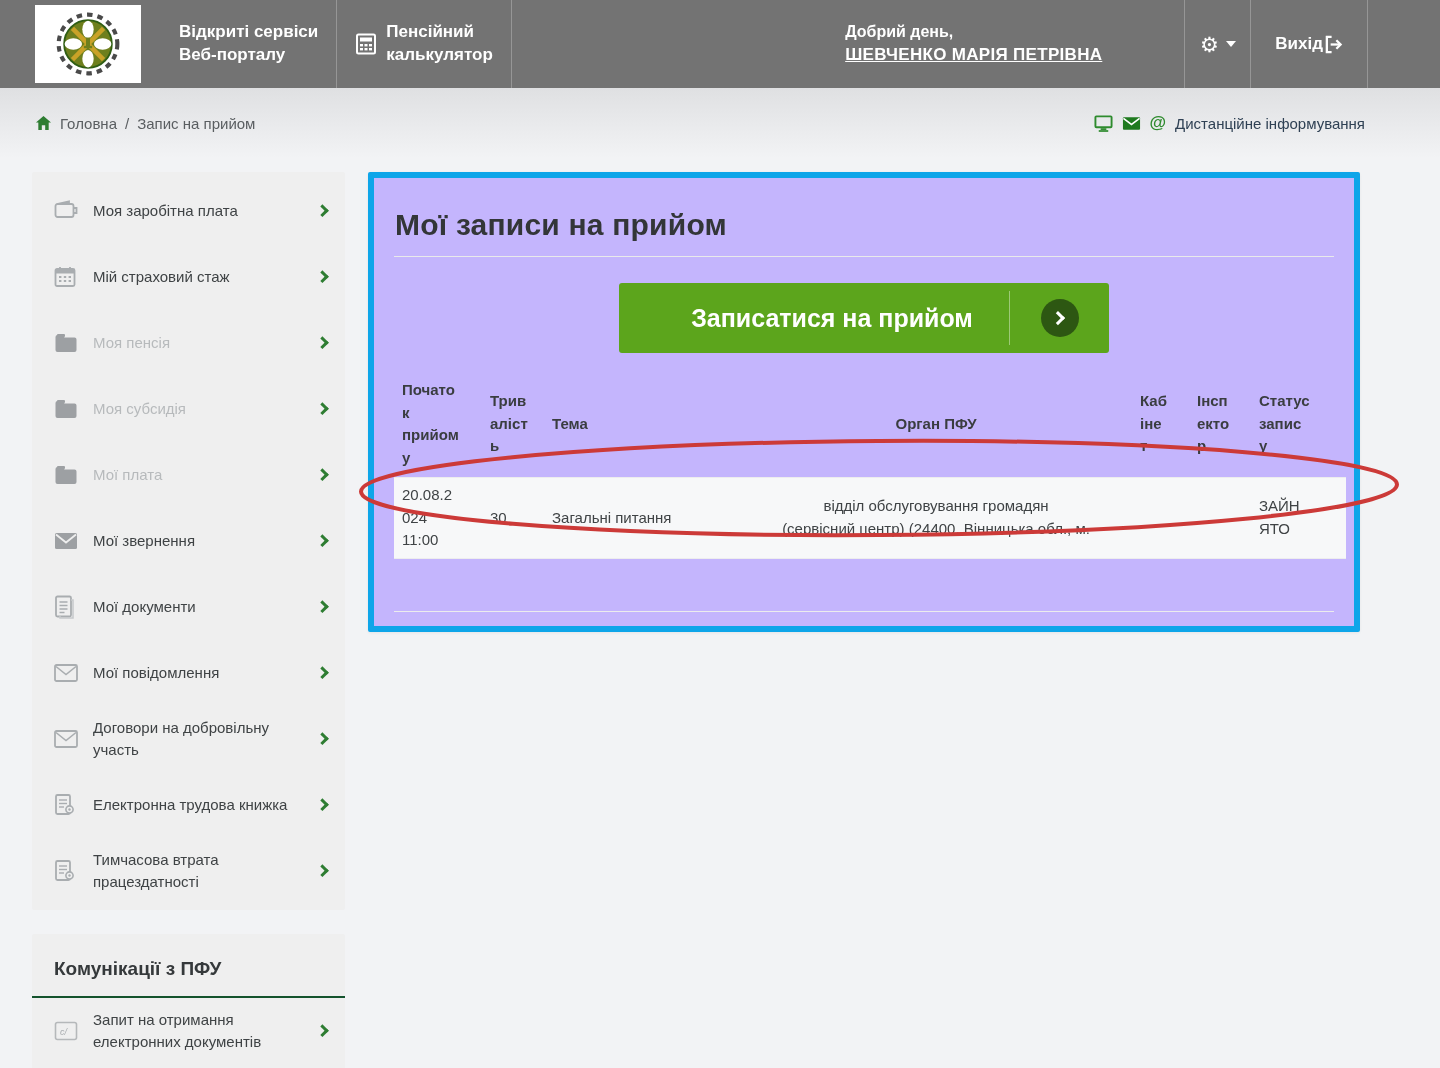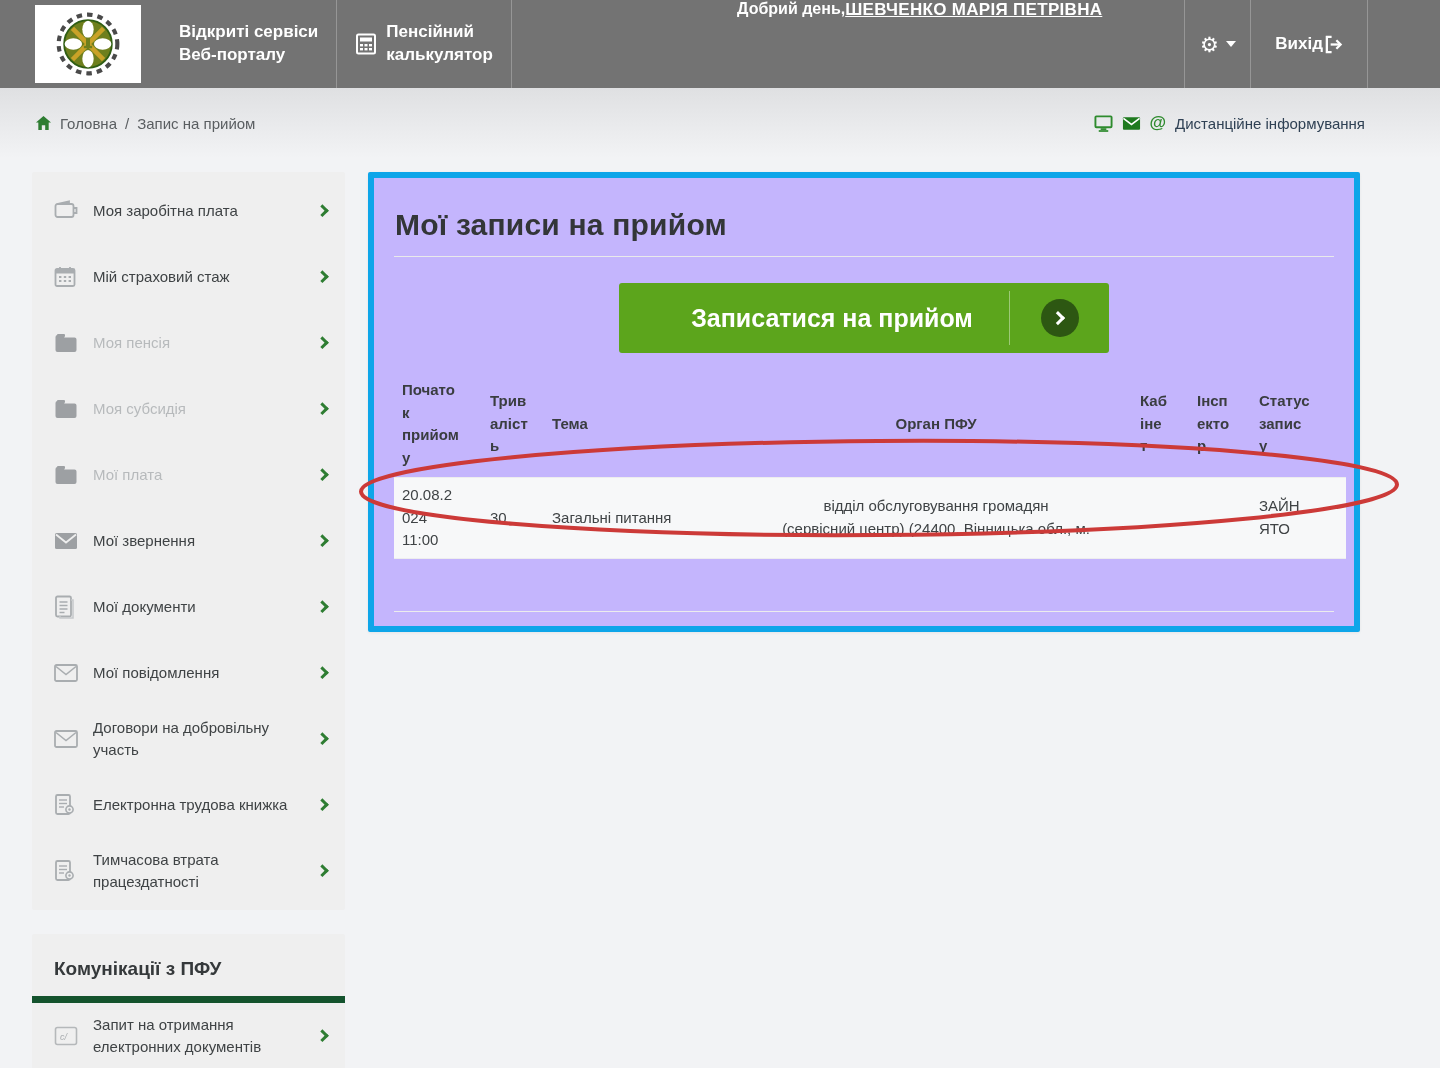--- a/index.html
+++ b/index.html
@@ -18,21 +18,21 @@
   .header { position:absolute; top:0; left:0; right:0; height:88px;
     background:#737373; display:flex; align-items:stretch; z-index:10; }
   .logo-box { width:106px; height:78px; background:#fff; margin:5px 20px 5px 35px;
     display:flex; align-items:center; justify-content:center; cursor:pointer; }
   .nav-item { display:flex; align-items:center; gap:9px; padding:0 18px;
     border-right:1px solid rgba(255,255,255,.25); cursor:pointer; }
   .nav-label { color:#fff; font-weight:bold; font-size:17px; line-height:1.35;
     white-space:pre-line; }
   .nav-ico { width:22px; height:22px; flex:0 0 auto; }
   .spacer { flex:1; }
-  .greeting { display:flex; flex-direction:row; justify-content:center;
+  .greeting { display:flex; flex-direction:column; justify-content:center;
     padding-right:82px; color:#fff; }
   .greeting-hello { font-size:16px; font-weight:bold; margin-bottom:4px; }
   .greeting-name { font-size:17px; font-weight:bold; text-decoration:underline;
     cursor:pointer; letter-spacing:.3px; }
   .gear-box { width:67px; display:flex; align-items:center; justify-content:center;
     gap:7px; border-left:1px solid rgba(255,255,255,.25);
     border-right:1px solid rgba(255,255,255,.25); cursor:pointer; }
   .gear-glyph { color:#fff; font-size:21px; line-height:1; }
   .caret-down { width:0; height:0; border-left:5px solid transparent;
     border-right:5px solid transparent; border-top:6px solid #fff; }
@@ -58,21 +58,21 @@
   .sb-item { min-height:66px; display:flex; align-items:center;
     padding:6px 16px 6px 22px; cursor:pointer; }
   .sb-icon { width:27px; flex:0 0 27px; display:flex; align-items:center; }
   .sb-label { flex:1; font-size:15px; line-height:1.45; padding:0 8px 0 12px; }
   .sb-label.dim { color:#b7babc; }
   .chev { flex:0 0 12px; display:flex; align-items:center; justify-content:center; }
   .chev::before { content:""; display:inline-block; padding:3.2px;
     border:solid #2e7d32; border-width:0 3px 3px 0; transform:rotate(-45deg); }
   .sb-gap { height:24px; }
   .sb-section-head { padding:24px 22px 16px; font-size:19px; font-weight:bold;
-    color:#35393b; border-bottom:7px solid #14532d; }
+    color:#35393b; border-bottom:2px solid #14532d; }
   .sb-panel-2 { padding-bottom:10px; }
 
   
   .card { position:absolute; left:368px; top:172px; width:992px; height:460px;
     background:#c4b5fd; border:6px solid #0ea5e9; border-radius:2px;
     box-shadow:0 1px 3px rgba(0,0,0,.06); z-index:3; }
   .card-title { margin:30px 20px 0 21px; font-size:30px; font-weight:bold;
     color:#333638; letter-spacing:.2px; }
   .title-rule { margin:14px 20px 0 20px; border-top:1px solid #e9eaeb; }
   .big-btn { position:relative; margin:26px auto 0; width:490px; height:70px;

